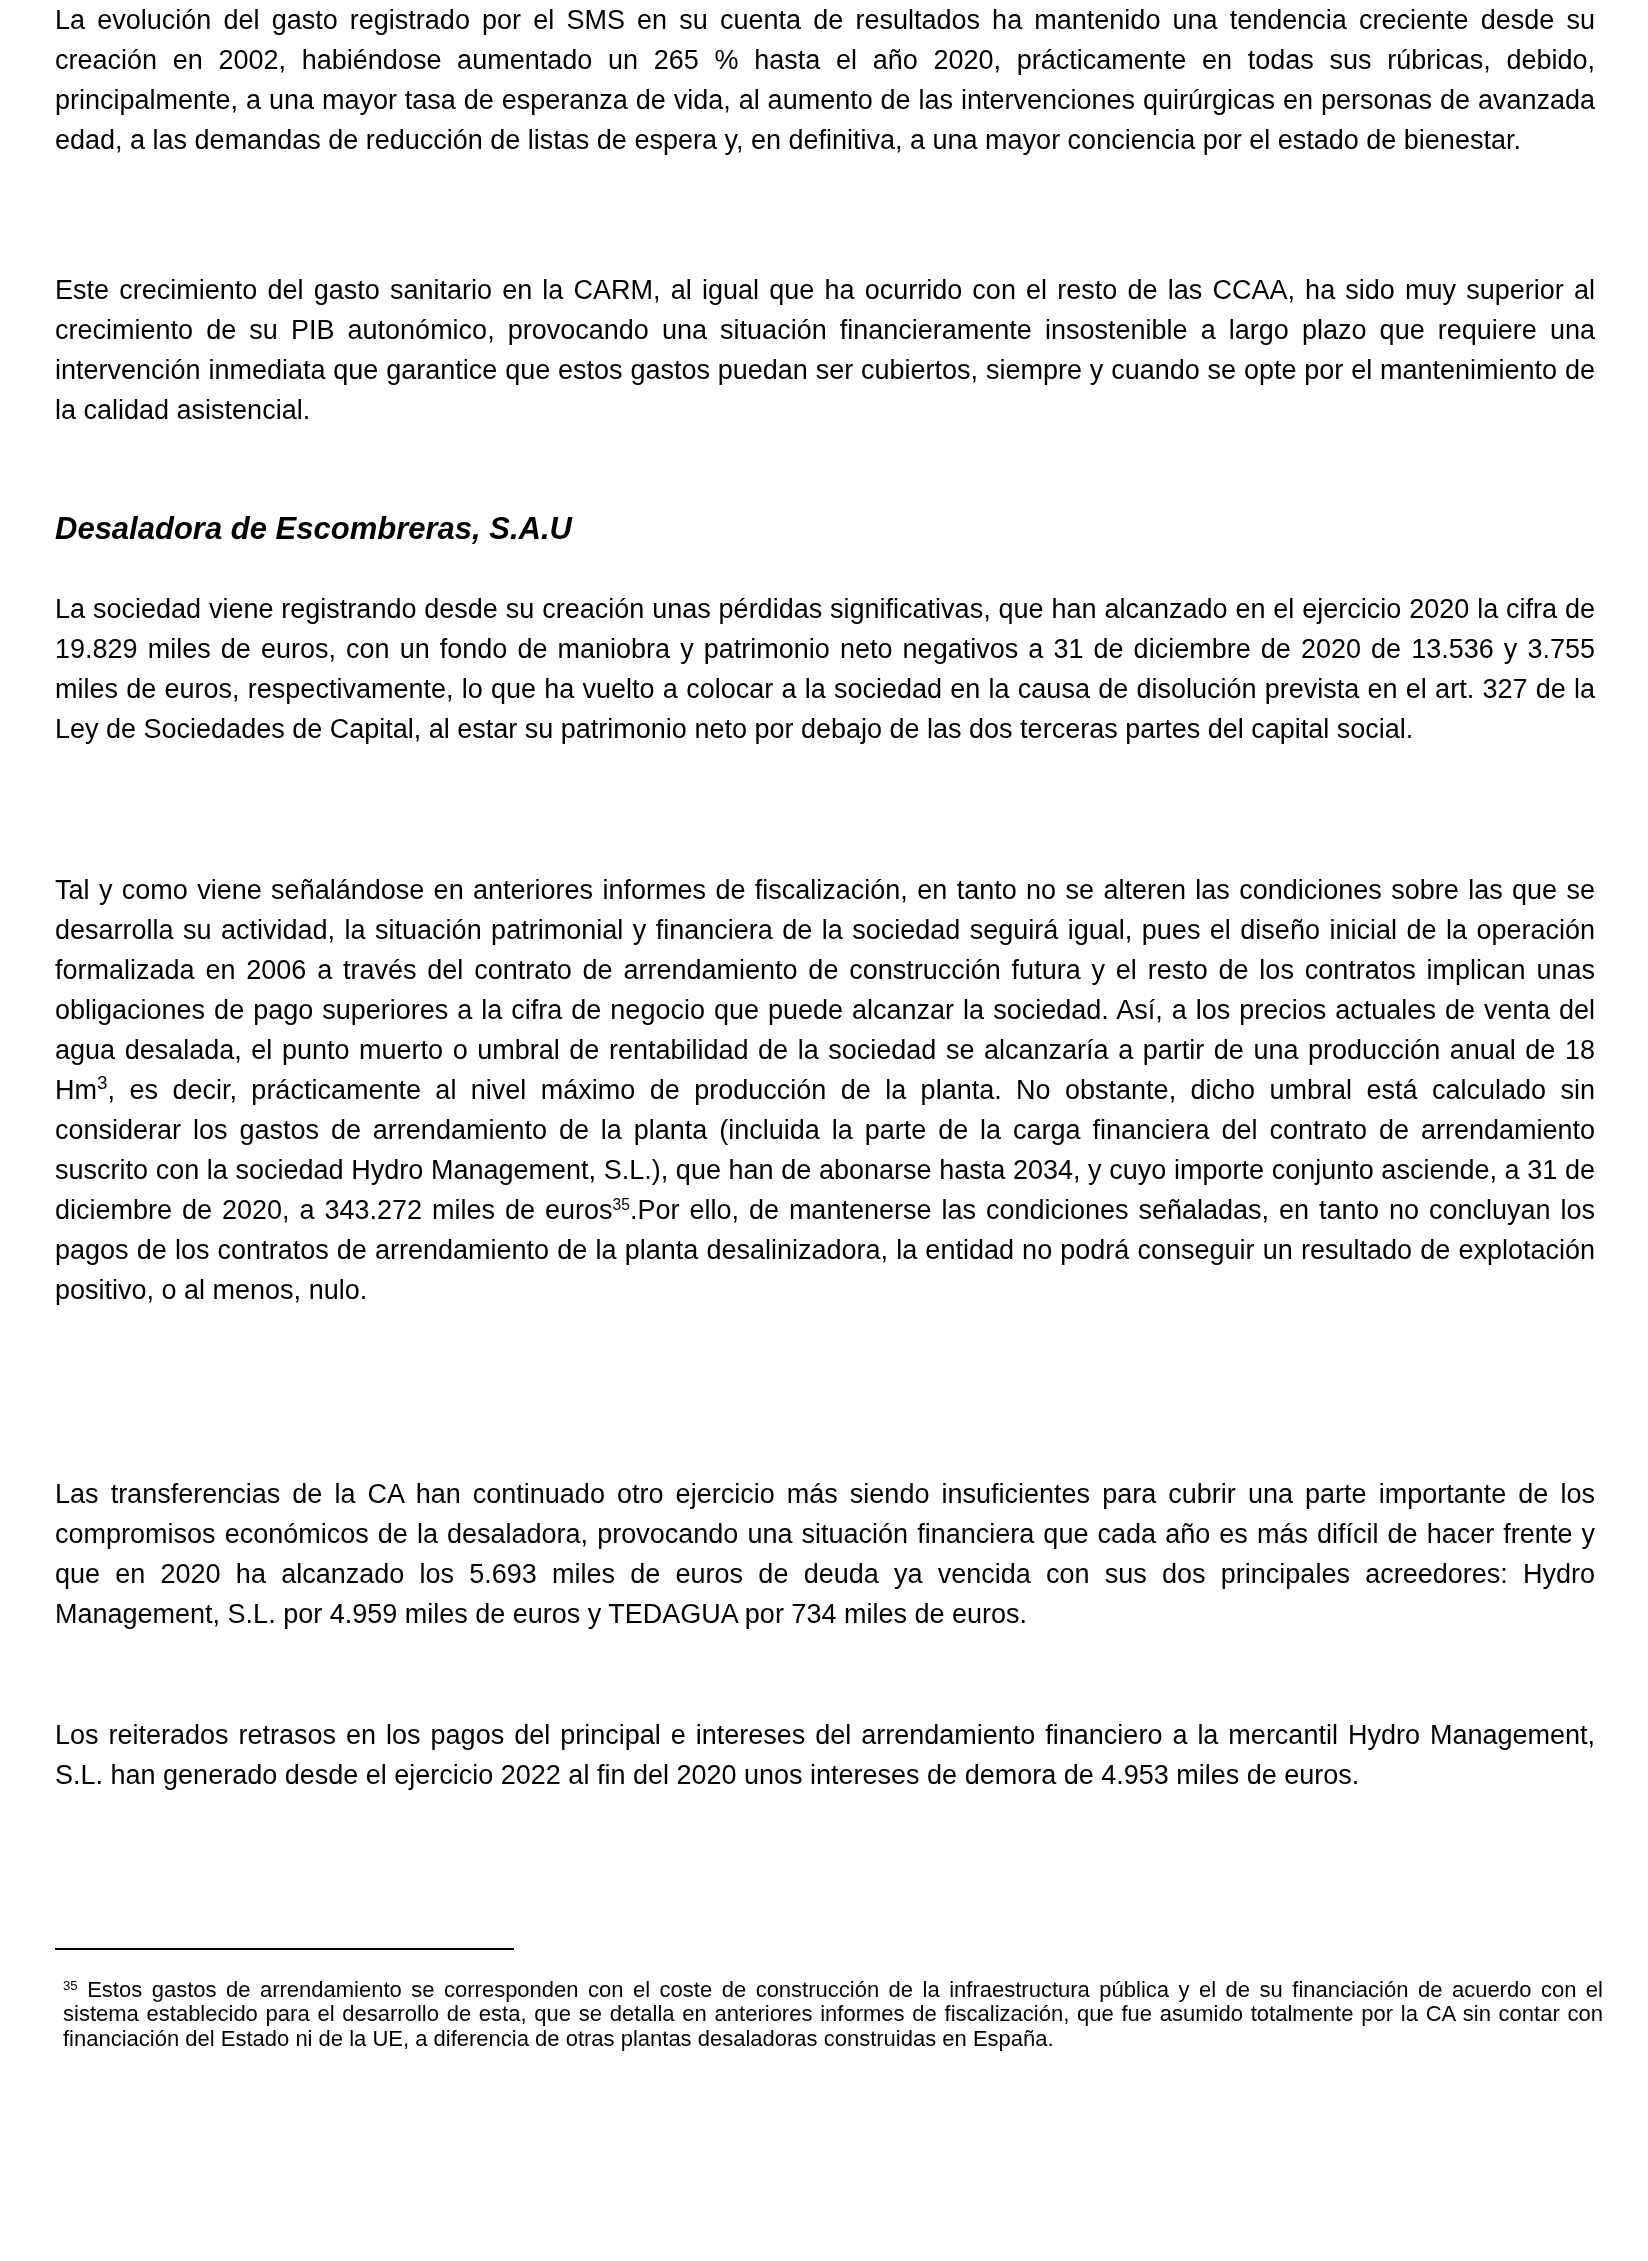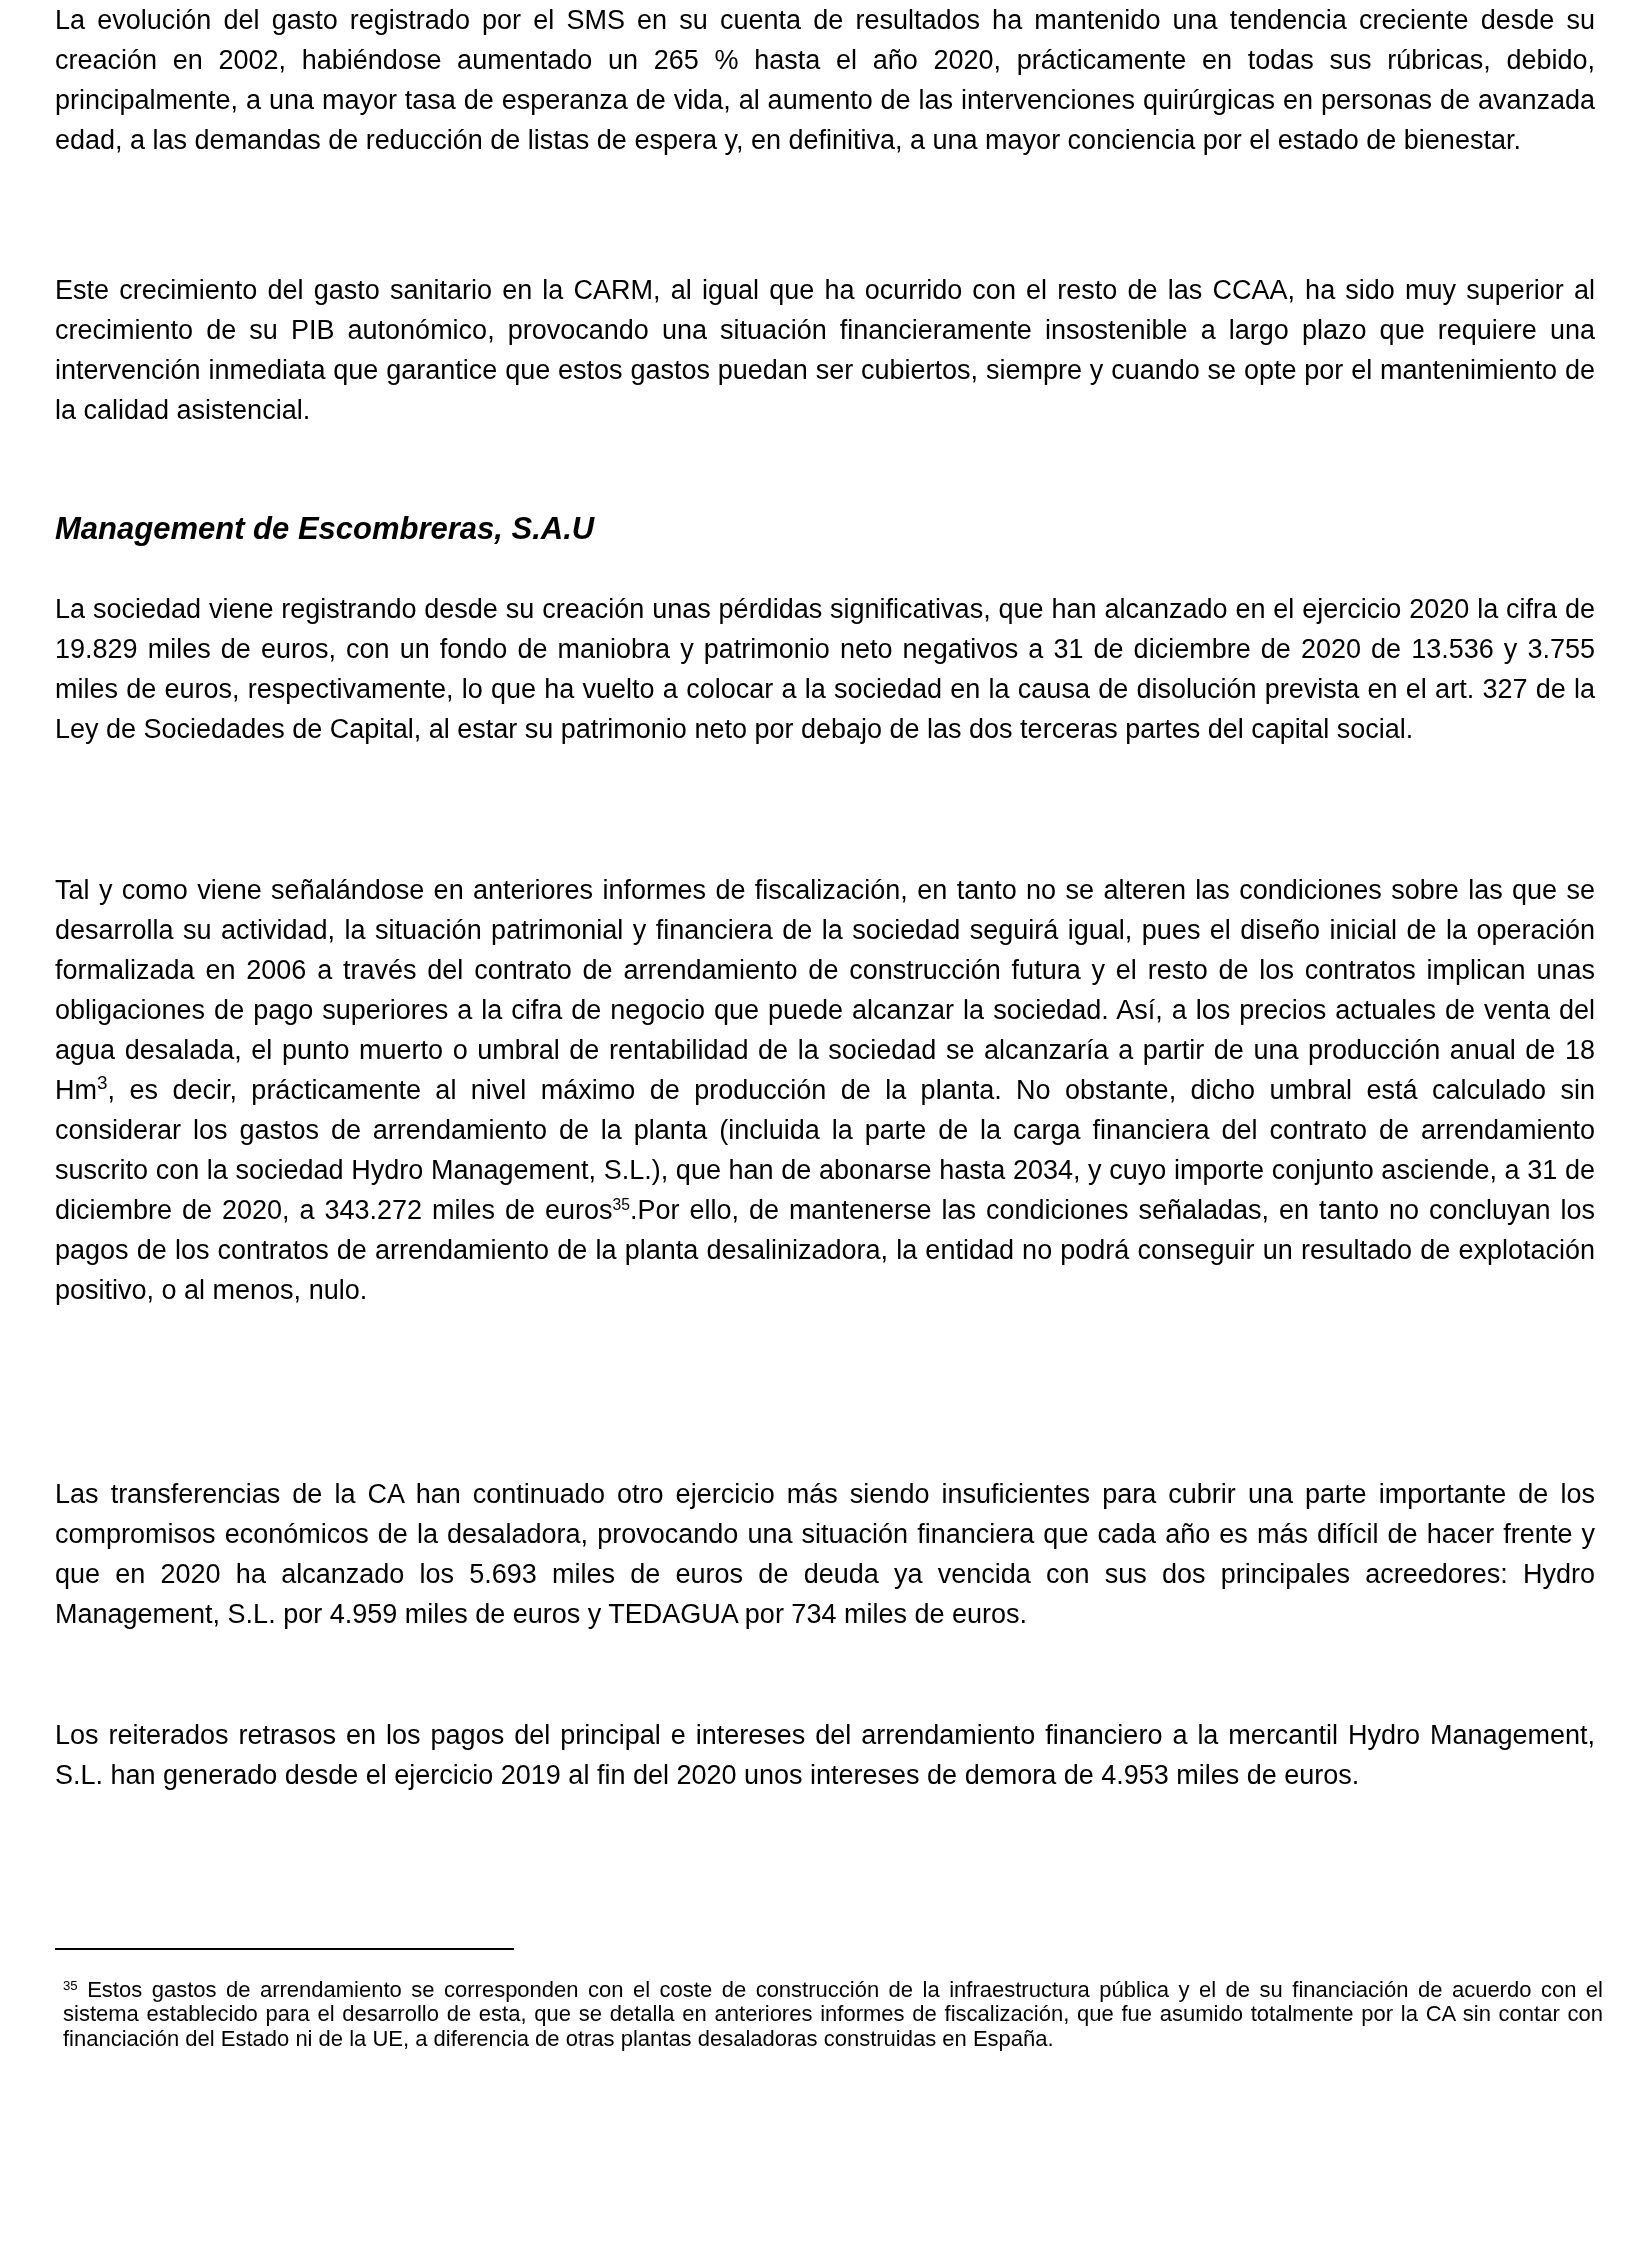--- a/index.html
+++ b/index.html
@@ -14,26 +14,26 @@
   sup.unit { font-size: 0.7em; vertical-align: 0.55em; line-height: 0; }
   .rule { position: absolute; left: 55px; top: 1948px; width: 459px; height: 1.6px; background: #000; }
 </style>
 </head>
 <body>
 
 <p class="block para" style="top:0px;">La evolución del gasto registrado por el SMS en su cuenta de resultados ha mantenido una tendencia creciente desde su creación en 2002, habiéndose aumentado un 265 % hasta el año 2020, prácticamente en todas sus rúbricas, debido, principalmente, a una mayor tasa de esperanza de vida, al aumento de las intervenciones quirúrgicas en personas de avanzada edad, a las demandas de reducción de listas de espera y, en definitiva, a una mayor conciencia por el estado de bienestar.</p>
 
 <p class="block para" style="top:270px;">Este crecimiento del gasto sanitario en la CARM, al igual que ha ocurrido con el resto de las CCAA, ha sido muy superior al crecimiento de su PIB autonómico, provocando una situación financieramente insostenible a largo plazo que requiere una intervención inmediata que garantice que estos gastos puedan ser cubiertos, siempre y cuando se opte por el mantenimiento de la calidad asistencial.</p>
 
-<h3 class="block heading" style="top:509px;">Management de Escombreras, S.A.U</h3>
+<h3 class="block heading" style="top:509px;">Desaladora de Escombreras, S.A.U</h3>
 
 <p class="block para" style="top:589px;">La sociedad viene registrando desde su creación unas pérdidas significativas, que han alcanzado en el ejercicio 2020 la cifra de 19.829 miles de euros, con un fondo de maniobra y patrimonio neto negativos a 31 de diciembre de 2020 de 13.536 y 3.755 miles de euros, respectivamente, lo que ha vuelto a colocar a la sociedad en la causa de disolución prevista en el art. 327 de la Ley de Sociedades de Capital, al estar su patrimonio neto por debajo de las dos terceras partes del capital social.</p>
 
 <p class="block para" style="top:870px;"><span>Tal y como viene señalándose en anteriores informes de fiscalización, en tanto no se alteren las condiciones sobre las que se desarrolla su actividad, la situación patrimonial y financiera de la sociedad seguirá igual, pues el diseño inicial de la operación formalizada en 2006 a través del contrato de arrendamiento de construcción futura y el resto de los contratos implican unas obligaciones de pago superiores a la cifra de negocio que puede alcanzar la sociedad. Así, a los precios actuales de venta del agua desalada, el punto muerto o umbral de rentabilidad de la sociedad se alcanzaría a partir de una producción anual de 18 Hm</span><sup class="unit">3</sup><span>, es decir, prácticamente al nivel máximo de producción de la planta. No obstante, dicho umbral está calculado sin considerar los gastos de arrendamiento de la planta (incluida la parte de la carga financiera del contrato de arrendamiento suscrito con la sociedad Hydro Management, S.L.), que han de abonarse hasta 2034, y cuyo importe conjunto asciende, a 31 de diciembre de 2020, a 343.272 miles de euros</span><sup class="ref">35</sup><span>.Por ello, de mantenerse las condiciones señaladas, en tanto no concluyan los pagos de los contratos de arrendamiento de la planta desalinizadora, la entidad no podrá conseguir un resultado de explotación positivo, o al menos, nulo.</span></p>
 
 <p class="block para" style="top:1474px;">Las transferencias de la CA han continuado otro ejercicio más siendo insuficientes para cubrir una parte importante de los compromisos económicos de la desaladora, provocando una situación financiera que cada año es más difícil de hacer frente y que en 2020 ha alcanzado los 5.693 miles de euros de deuda ya vencida con sus dos principales acreedores: Hydro Management, S.L. por 4.959 miles de euros y TEDAGUA por 734 miles de euros.</p>
 
-<p class="block para" style="top:1715px;">Los reiterados retrasos en los pagos del principal e intereses del arrendamiento financiero a la mercantil Hydro Management, S.L. han generado desde el ejercicio 2019 al fin del 2020 unos intereses de demora de 4.953 miles de euros.</p>
+<p class="block para" style="top:1715px;">Los reiterados retrasos en los pagos del principal e intereses del arrendamiento financiero a la mercantil Hydro Management, S.L. han generado desde el ejercicio 2022 al fin del 2020 unos intereses de demora de 4.953 miles de euros.</p>
 
 <div class="rule"></div>
 
 <p class="block fn" style="top:1970px;"><sup class="fnref">35</sup><span> Estos gastos de arrendamiento se corresponden con el coste de construcción de la infraestructura pública y el de su financiación de acuerdo con el sistema establecido para el desarrollo de esta, que se detalla en anteriores informes de fiscalización, que fue asumido totalmente por la CA sin contar con financiación del Estado ni de la UE, a diferencia de otras plantas desaladoras construidas en España.</span></p>
 
 
 </body></html>

